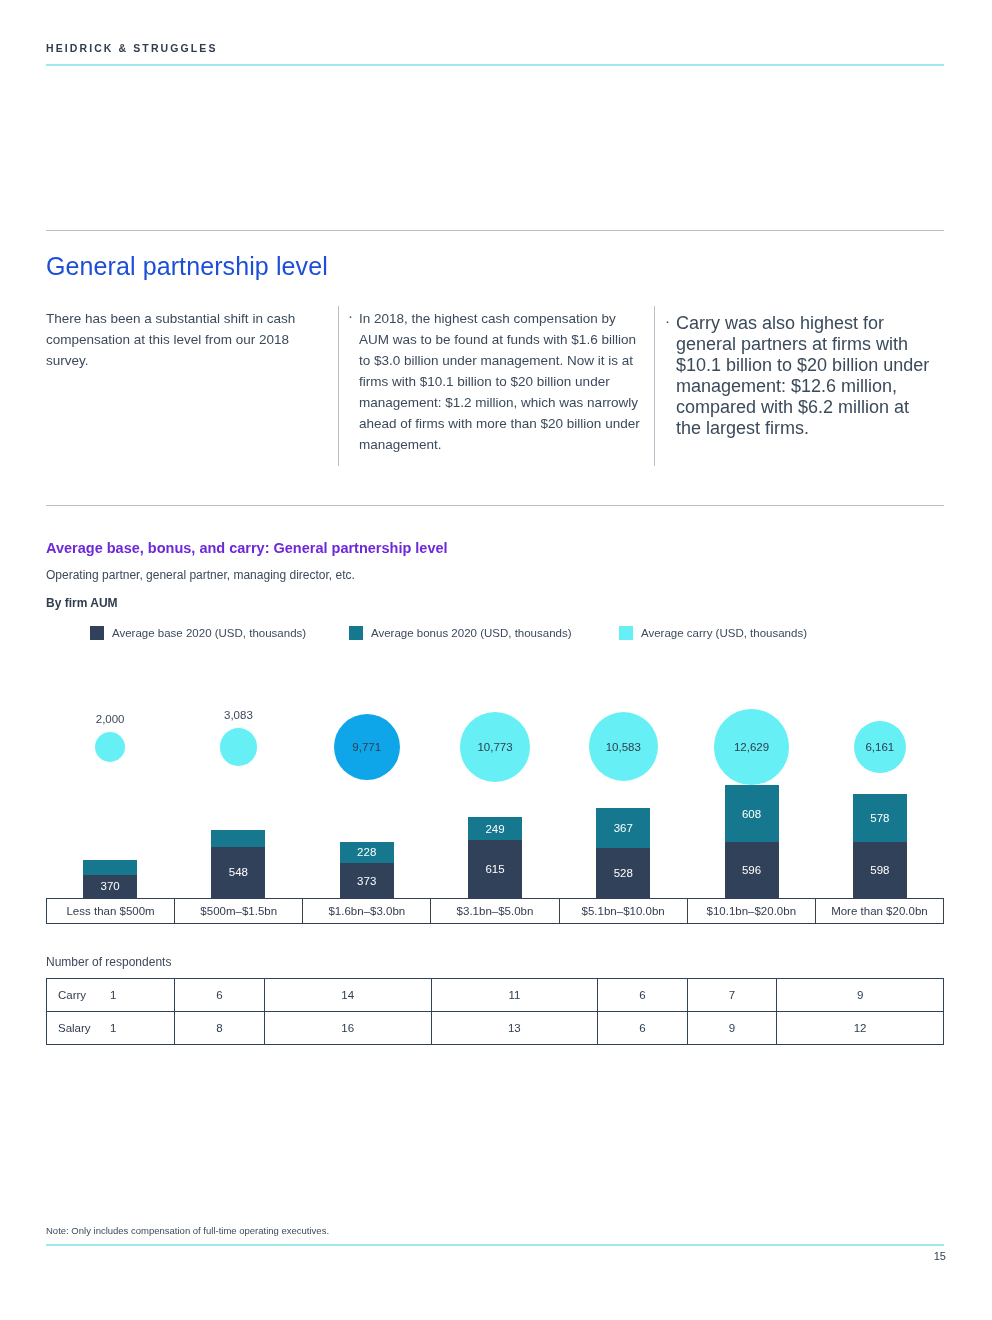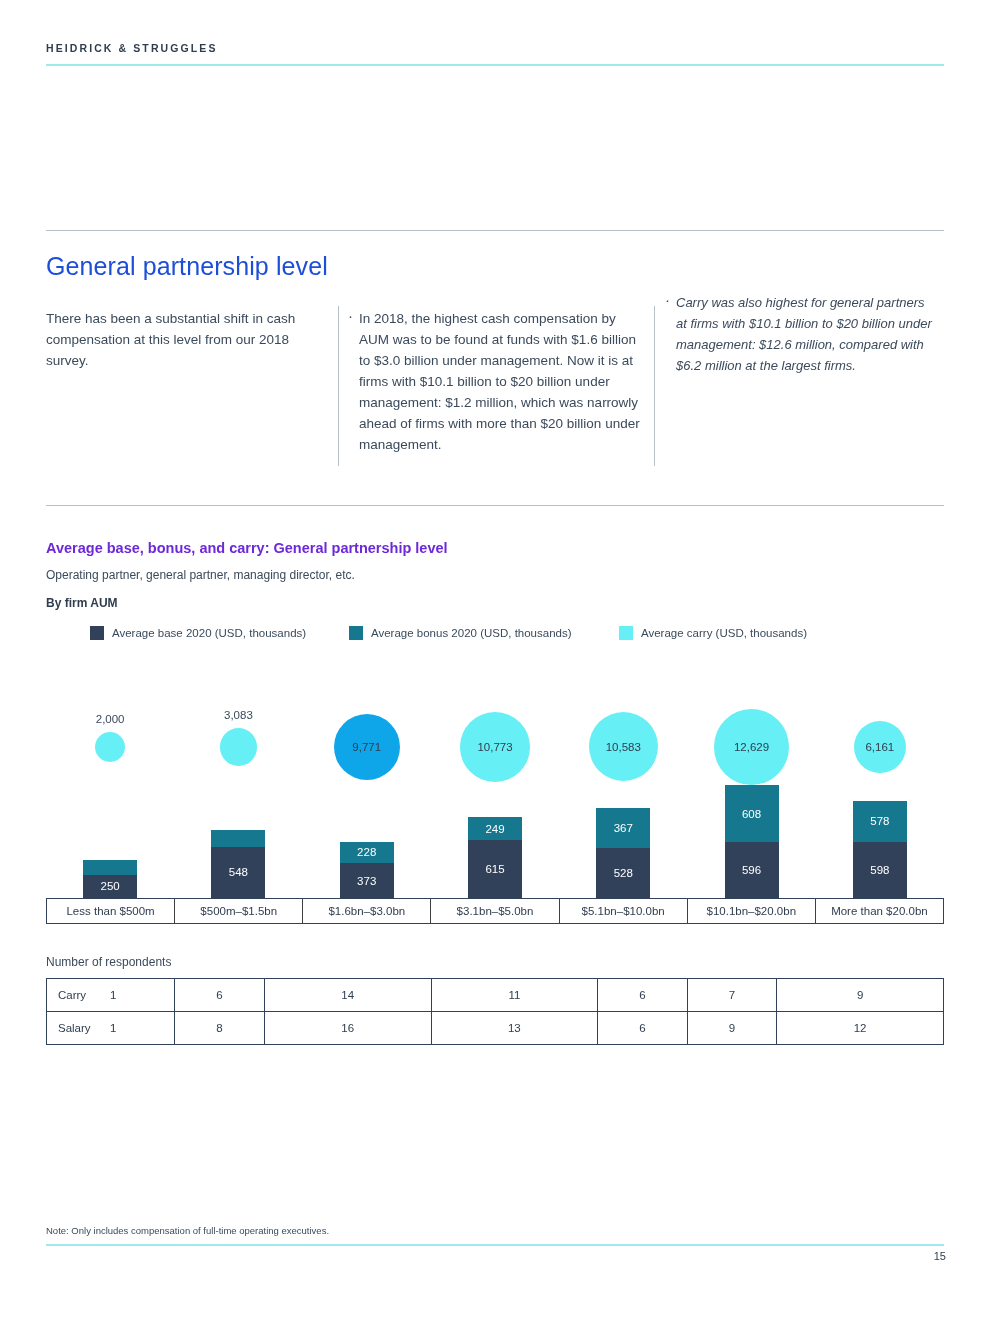--- a/index.html
+++ b/index.html
@@ -35,22 +35,22 @@
 
   .col-lead {
     position: absolute; left: 46px; top: 308px; width: 280px;
     font-size: 13.5px; line-height: 21px; color: #3b4a5b;
   }
   .col-b {
     position: absolute; left: 348px; top: 308px; width: 292px;
     font-size: 13.5px; line-height: 21px; color: #3b4a5b;
   }
   .col-c {
-    position: absolute; left: 665px; top: 292px; width: 270px;
-    font-size: 13px; line-height: 21px; color: #3b4a5b; font-style: italic;
+    position: absolute; left: 665px; top: 313px; width: 270px;
+    font-size: 18px; line-height: 21px; color: #3b4a5b;
   }
   .vrule-1 { position: absolute; left: 338px; top: 306px; width: 1px; height: 160px; background: #b9bfc7; }
   .vrule-2 { position: absolute; left: 654px; top: 306px; width: 1px; height: 160px; background: #b9bfc7; }
   .bullet { position: relative; padding-left: 11px; }
   .bullet::before {
     content: "\00B7"; position: absolute; left: 0; top: -3px;
     font-size: 15px; color: #3b4a5b;
   }
 
   .mid-rule {
@@ -223,21 +223,21 @@
       </div>
     </div>
 
   <div class="bars" id="bars">
       <div class="bar-cell" style="left: 0px;">
         <div class="bar-stack">
           <div class="seg bonus" style="height: 14.0781px;">
             <span class="seg-out-label">150</span>
           </div>
           <div class="seg base" style="height: 23.4635px;">
-            <span>250</span>
+            <span>370</span>
           </div>
         </div>
       </div>
       <div class="bar-cell" style="left: 128.286px;">
         <div class="bar-stack">
           <div class="seg bonus" style="height: 16.8937px;">
             <span class="seg-out-label">180</span>
           </div>
           <div class="seg base" style="height: 51.4319px;">
             <span>548</span>
@@ -279,21 +279,21 @@
           <div class="seg bonus" style="height: 57.0631px;">
             <span>608</span>
           </div>
           <div class="seg base" style="height: 55.9369px;">
             <span>596</span>
           </div>
         </div>
       </div>
       <div class="bar-cell" style="left: 769.714px;">
         <div class="bar-stack">
-          <div class="seg bonus" style="height: 41px;">
+          <div class="seg bonus" style="height: 48px;">
             <span>578</span>
           </div>
           <div class="seg base" style="height: 56.1246px;">
             <span>598</span>
           </div>
         </div>
       </div>
     </div>
 
   <div class="axis" id="axis">

